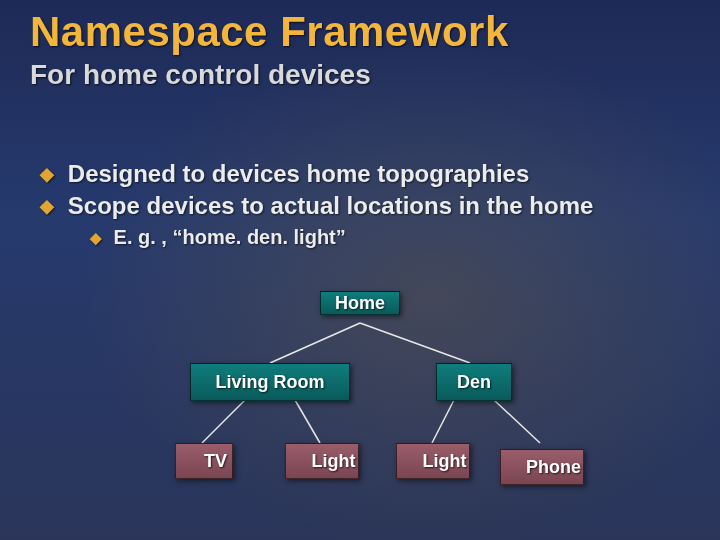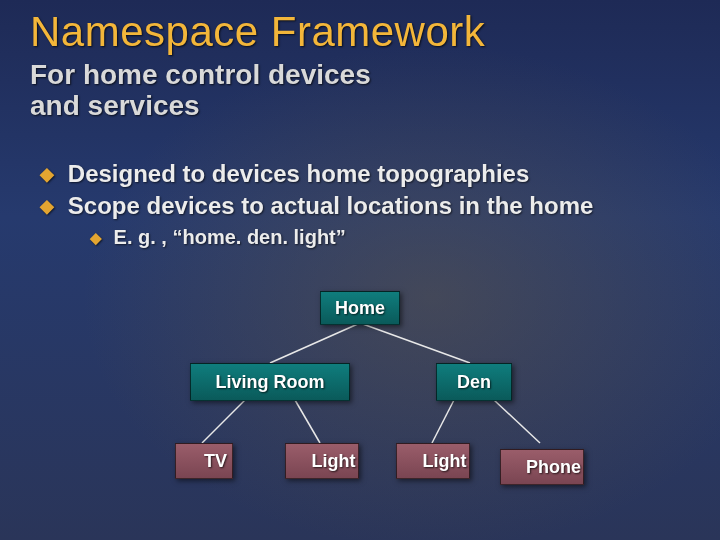--- a/index.html
+++ b/index.html
@@ -17,21 +17,21 @@
     background:
       radial-gradient(ellipse 500px 360px at 60% 55%, rgba(120,100,60,0.35), rgba(0,0,0,0) 70%),
       linear-gradient(180deg, #1e2a56 0%, #263a6e 40%, #2a3559 100%);
     color: #d9d9d9;
   }
   .title {
     position: absolute;
     left: 30px;
     top: 8px;
     font-size: 42px;
-    font-weight: 400;
+    font-weight: 700;
     color: #f3b63a;
     letter-spacing: 0.5px;
     text-shadow: 1px 1px 2px rgba(0,0,0,0.7);
   }
   .subtitle {
     position: absolute;
     left: 30px;
     top: 60px;
     font-size: 28px;
     font-weight: 700;
@@ -113,21 +113,20 @@
 </style>
 </head>
 <body>
 
 <div class="slide">
 
   <div class="title">Namespace Framework</div>
 
   <div class="subtitle">
     <div>For home control devices</div>
-    <div>and services</div>
   </div>
 
   <div class="bullets">
     <div class="b1">
       <span class="bullet-icon">◆</span>
       <span>Designed to devices home topographies</span>
     </div>
     <div class="b1">
       <span class="bullet-icon">◆</span>
       <span>Scope devices to actual locations in the home</span>
@@ -141,21 +140,21 @@
   <div class="diagram">
     <svg class="connectors">
       <line x1="360" y1="38" x2="270" y2="78"></line>
       <line x1="360" y1="38" x2="470" y2="78"></line>
       <line x1="245" y1="115" x2="202" y2="158"></line>
       <line x1="295" y1="115" x2="320" y2="158"></line>
       <line x1="454" y1="115" x2="432" y2="158"></line>
       <line x1="494" y1="115" x2="540" y2="158"></line>
     </svg>
 
-    <div class="node teal" style="left:320px; top:6px; width:80px; height:34px;text-align:right;">Home</div>
+    <div class="node teal" style="left:320px; top:6px; width:80px; height:24px;text-align:right;">Home</div>
 
     <div class="node teal" style="left:190px; top:78px; width:160px; height:38px;">Living Room</div>
 
     <div class="node teal" style="left:436px; top:78px; width:76px; height:38px;">Den</div>
 
     <div class="node plum" style="left:175px; top:158px; width:58px; height:36px;">TV</div>
 
     <div class="node plum" style="left:285px; top:158px; width:74px; height:36px;">Light</div>
 
     <div class="node plum" style="left:396px; top:158px; width:74px; height:36px;">Light</div>

